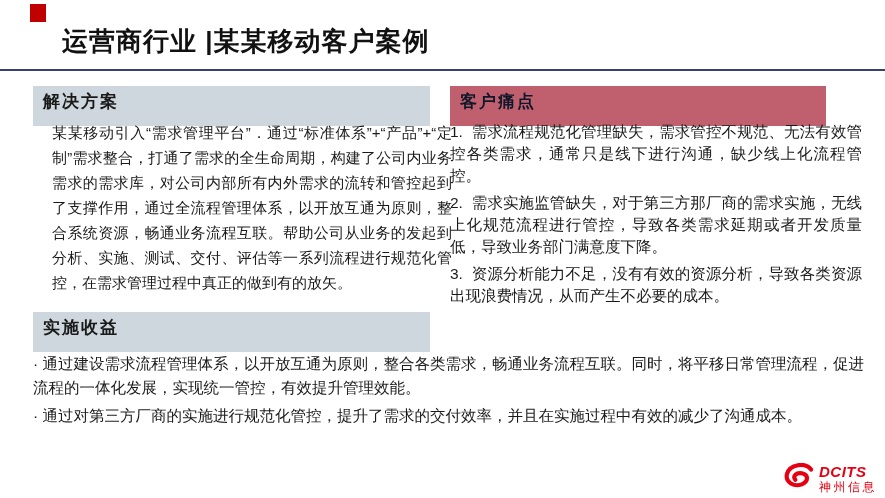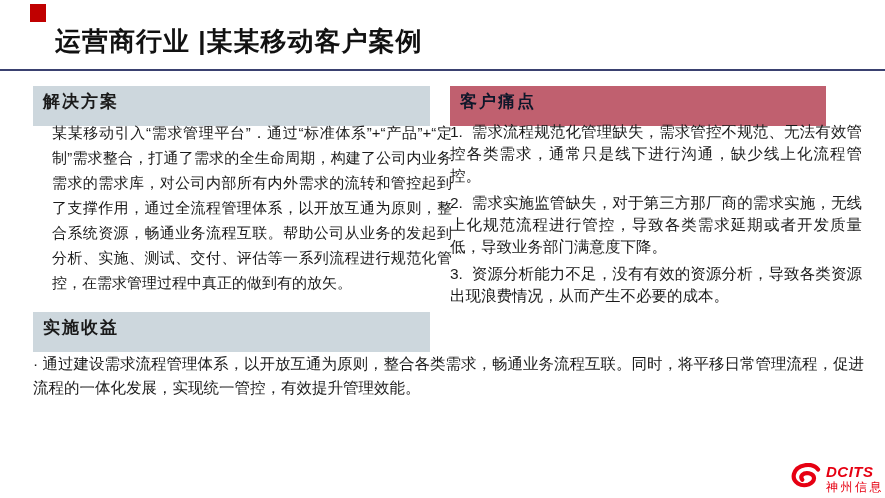--- a/index.html
+++ b/index.html
@@ -10,21 +10,21 @@
     font-family: "Liberation Sans", "DejaVu Sans", sans-serif;
     overflow: hidden;
     color: #1a1a1a;
   }
   .accent-square {
     position: absolute; left: 30px; top: 4px;
     width: 16px; height: 18px;
     background: #c00000;
   }
   .slide-title {
-    position: absolute; left: 55px; top: 24px;
+    position: absolute; left: 62px; top: 24px;
     font-size: 26px; font-weight: bold; color: #111111;
     letter-spacing: 1px; white-space: pre;
   }
   .title-rule {
     position: absolute; left: 0; top: 69px;
     width: 885px; height: 2px;
     background: #3a4170;
   }
   .panel-header {
     position: absolute;
@@ -51,21 +51,21 @@
     margin-bottom: 5px; text-align: justify; white-space: pre-wrap;
   }
   .benefits-list {
     position: absolute; left: 33px; top: 352px; width: 840px;
   }
   .benefit-item {
     font-size: 15.5px; line-height: 24px;
     margin-bottom: 4px; white-space: pre-wrap;
   }
   .logo {
-    position: absolute; right: 1px; bottom: 5px;
+    position: absolute; right: 8px; bottom: 5px;
     display: flex; align-items: center; gap: 3px;
   }
   .logo-text { display: flex; flex-direction: column; line-height: 1; }
   .logo-brand {
     color: #e60012; font-weight: bold; font-style: italic;
     font-size: 15px; letter-spacing: 0.5px;
   }
   .logo-company {
     color: #e60012; font-weight: normal;
     font-size: 12px; letter-spacing: 2.5px; margin-top: 2px;
@@ -89,20 +89,21 @@
 <div class="pain-list">
   <div class="pain-item">1.  需求流程规范化管理缺失，需求管控不规范、无法有效管控各类需求，通常只是线下进行沟通，缺少线上化流程管控。</div>
   <div class="pain-item">2.  需求实施监管缺失，对于第三方那厂商的需求实施，无线上化规范流程进行管控，导致各类需求延期或者开发质量低，导致业务部门满意度下降。</div>
   <div class="pain-item">3.  资源分析能力不足，没有有效的资源分析，导致各类资源出现浪费情况，从而产生不必要的成本。</div>
 </div>
 
 <div id="benefits-header" class="panel-header">实施收益</div>
 
 <div class="benefits-list">
   <div class="benefit-item">· 通过建设需求流程管理体系，以开放互通为原则，整合各类需求，畅通业务流程互联。同时，将平移日常管理流程，促进流程的一体化发展，实现统一管控，有效提升管理效能。</div>
+  <div class="benefit-item">· 通过对第三方厂商的实施进行规范化管控，提升了需求的交付效率，并且在实施过程中有效的减少了沟通成本。</div>
 </div>
 
 <div class="logo">
   <span>
     <svg width="34" height="26" viewBox="0 0 36 28" aria-hidden="true">
       <path d="M31 7 C25 -1, 8 1, 5 12 C3 21, 13 26, 21 23 C28 20, 29 13, 21 11 C15 10, 11 14, 14 18" stroke="#e60012" stroke-width="4.5" fill="none" stroke-linecap="round"></path>
     </svg>
   </span>
   <span class="logo-text">
     <span class="logo-brand">DCITS</span>

